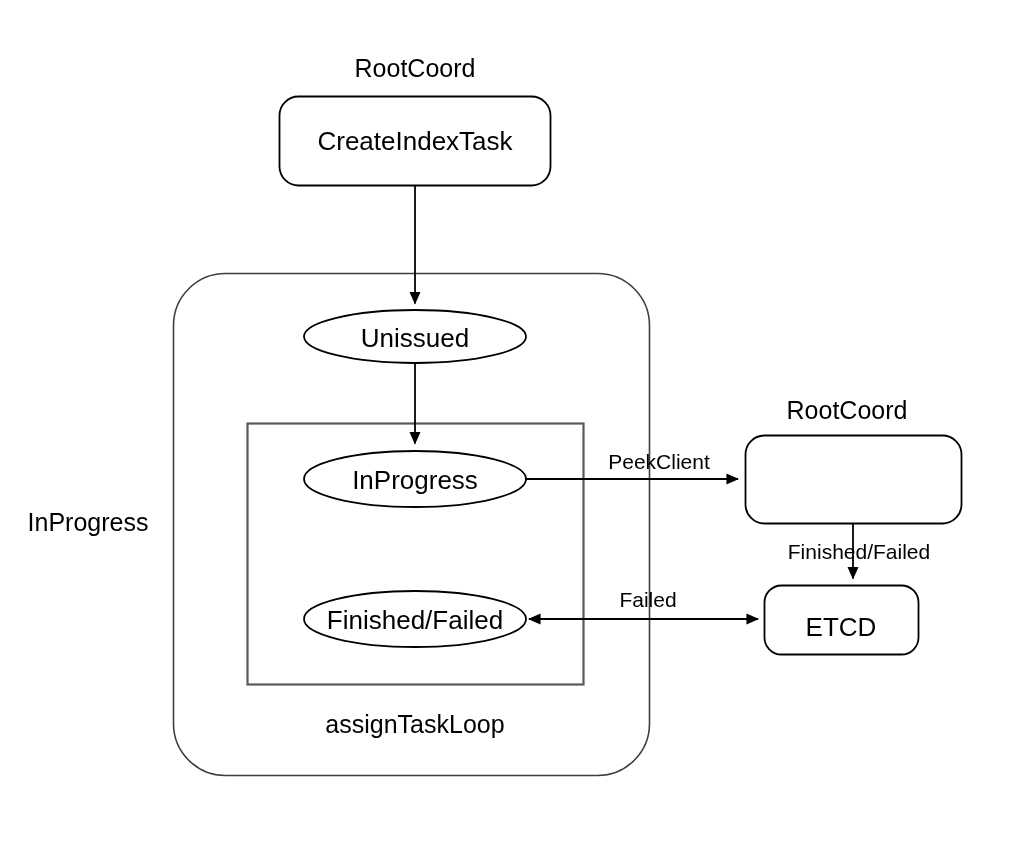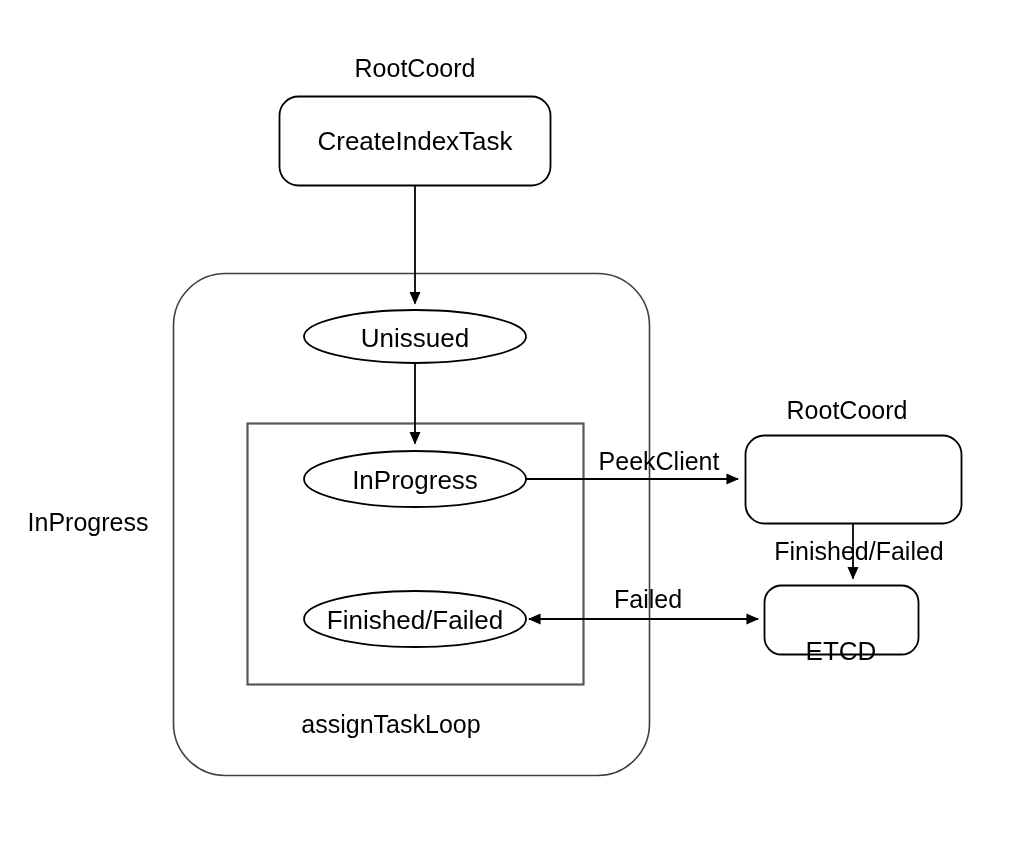--- a/index.html
+++ b/index.html
@@ -36,21 +36,21 @@
     line-height: 1;
     pointer-events: none;
   }
   .node-label {
     font-size: 26px;
   }
   .free-label {
     font-size: 25px;
   }
   .edge-label {
-    font-size: 25px;
+    font-size: 21px;
   }
   .centered {
     transform: translate(-50%, -50%);
   }
 </style>
 </head>
 <body>
 
 <div id="diagram-canvas">
 
@@ -116,32 +116,32 @@
       <rect x="764.5" y="585.5" width="154" height="69" rx="17" ry="17" fill="#ffffff" stroke="#000000" stroke-width="1.8"></rect>
     </g>
   </svg>
 
   <div class="free-label centered" style="left:415px; top:68px;">RootCoord</div>
 
   <div class="free-label centered" style="left:88px; top:522px;">InProgress</div>
 
   <div class="free-label centered" style="left:847px; top:410px;">RootCoord</div>
 
-  <div class="free-label centered" style="left:391px; top:724px;text-align:right;">assignTaskLoop</div>
+  <div class="free-label centered" style="left:415px; top:724px;text-align:right;">assignTaskLoop</div>
 
   <div class="node-label centered" style="left:415px; top:141px;">CreateIndexTask</div>
 
   <div class="node-label centered" style="left:415px; top:338px;">Unissued</div>
 
   <div class="node-label centered" style="left:415px; top:480px;">InProgress</div>
 
   <div class="node-label centered" style="left:415px; top:620px;">Finished/Failed</div>
 
 
-  <div class="node-label centered" style="left:841px; top:651px;">ETCD</div>
+  <div class="node-label centered" style="left:841px; top:627px;">ETCD</div>
 
   <div class="edge-label centered" style="left:659px; top:461px;">PeekClient</div>
 
   <div class="edge-label centered" style="left:859px; top:551px;">Finished/Failed</div>
 
   <div class="edge-label centered" style="left:648px; top:599px;">Failed</div>
 
 </div>
 
 </body></html>

